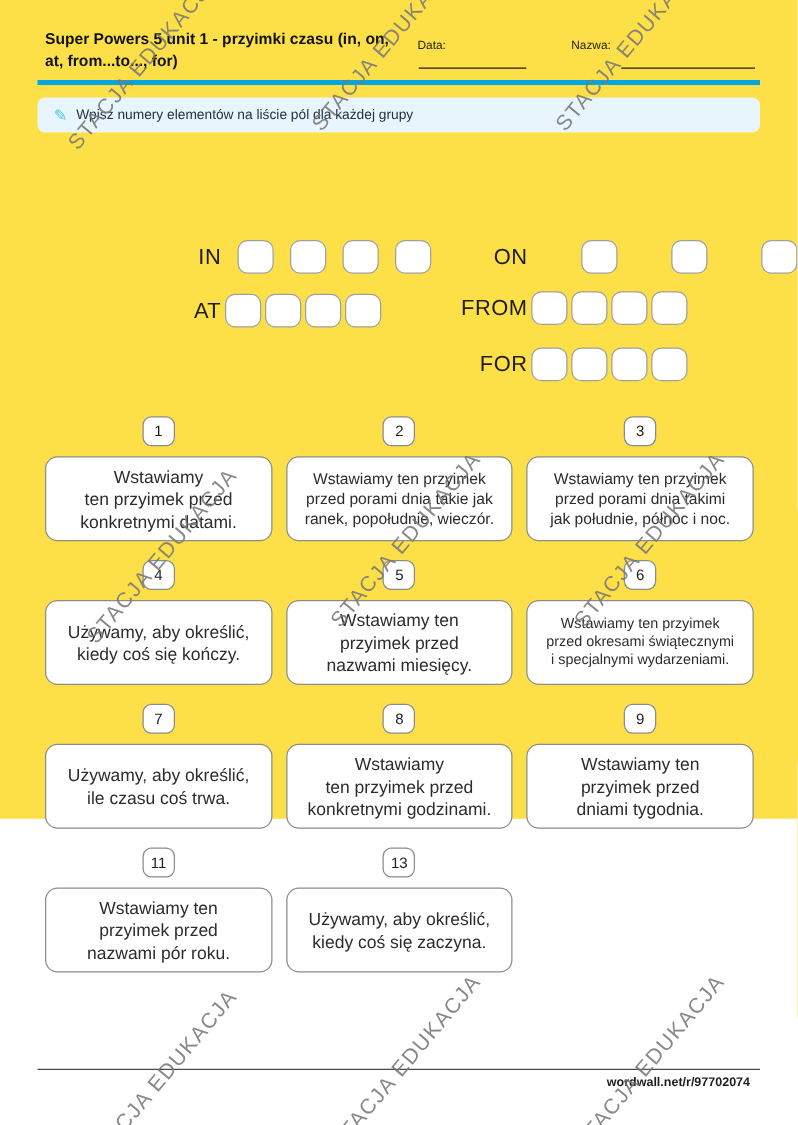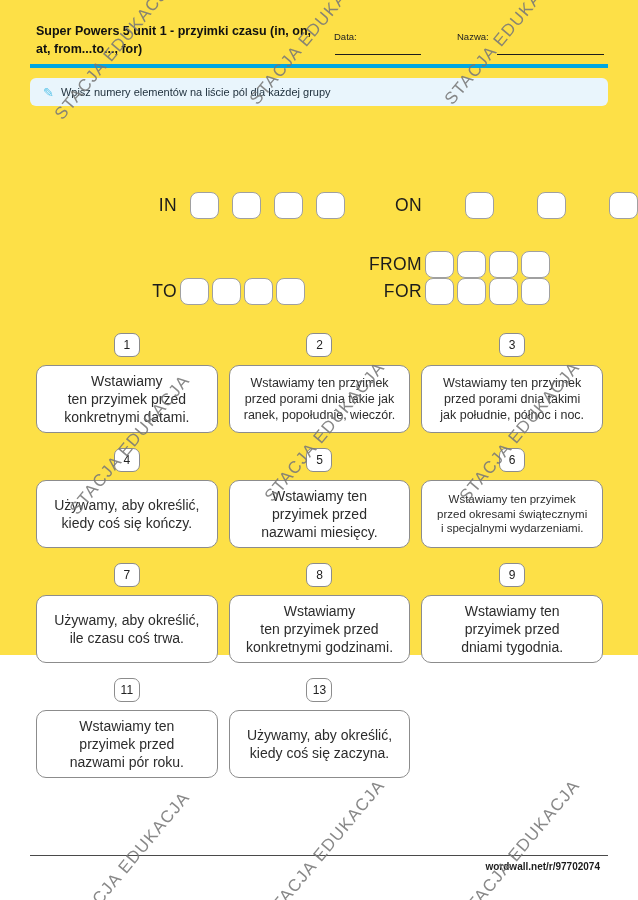--- a/index.html
+++ b/index.html
@@ -96,36 +96,36 @@
     <span class="instruction-text">Wpisz numery elementów na liście pól dla każdej grupy</span>
   </div>
 
   <div class="group-row g-left" style="left:125px; top:191px;gap:10px;">
     <span class="group-label">IN</span>
     <div class="slot"></div>
     <div class="slot"></div>
     <div class="slot"></div>
     <div class="slot"></div>
   </div>
-  <div class="group-row g-left" style="left:125px; top:277px;">
-    <span class="group-label">TO</span>
+  <div class="group-row g-left" style="left:125px; top:234px;">
+    <span class="group-label">AT</span>
     <div class="slot"></div>
     <div class="slot"></div>
     <div class="slot"></div>
     <div class="slot"></div>
   </div>
 
   <div class="group-row g-right" style="left:355px; top:191px;gap:40px;">
     <span class="group-label">ON</span>
     <div class="slot"></div>
     <div class="slot"></div>
     <div class="slot"></div>
     <div class="slot"></div>
   </div>
-  <div class="group-row g-right" style="left:355px; top:250px;justify-content:center;">
+  <div class="group-row g-right" style="left:355px; top:232px;justify-content:center;">
     <span class="group-label">FROM</span>
     <div class="slot"></div>
     <div class="slot"></div>
     <div class="slot"></div>
     <div class="slot"></div>
   </div>
   <div class="group-row g-right" style="left:355px; top:277px;">
     <span class="group-label">FOR</span>
     <div class="slot"></div>
     <div class="slot"></div>

